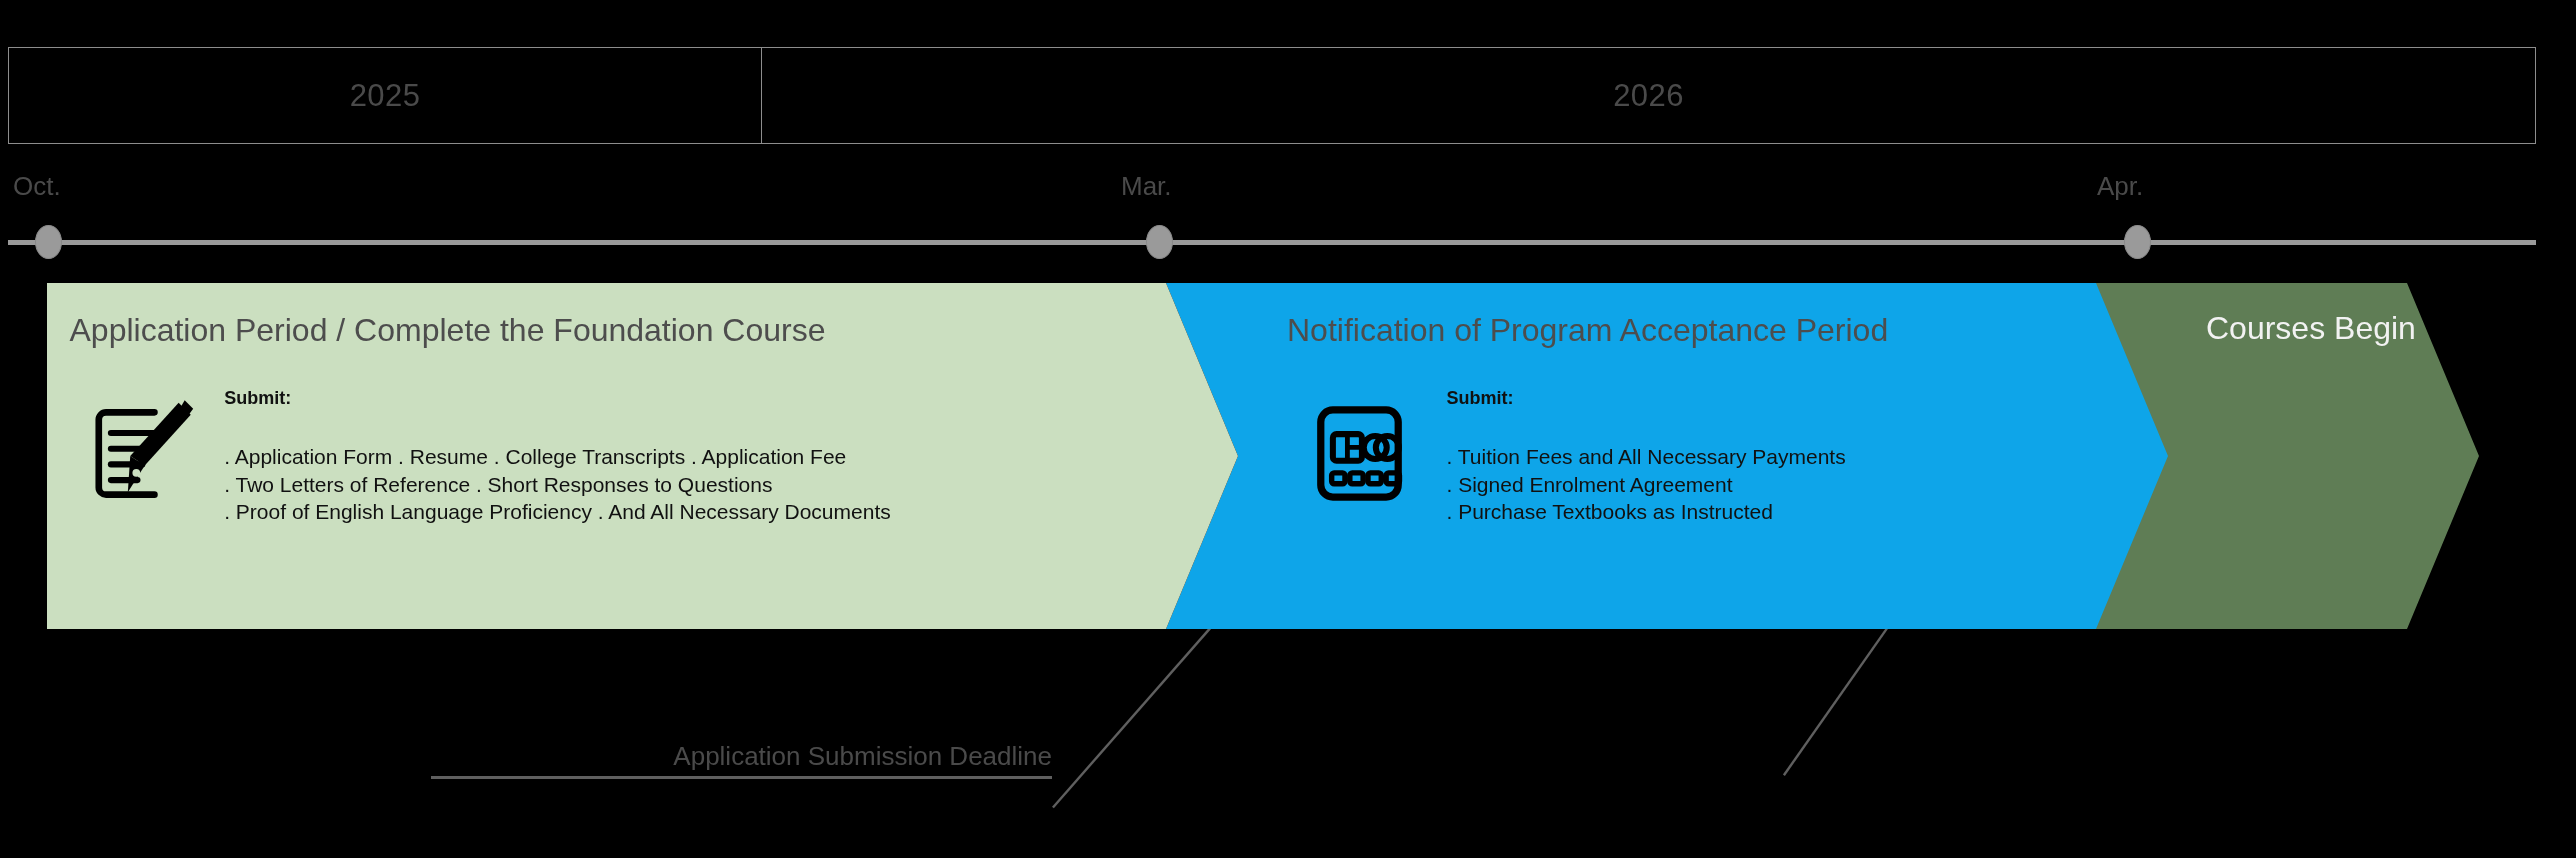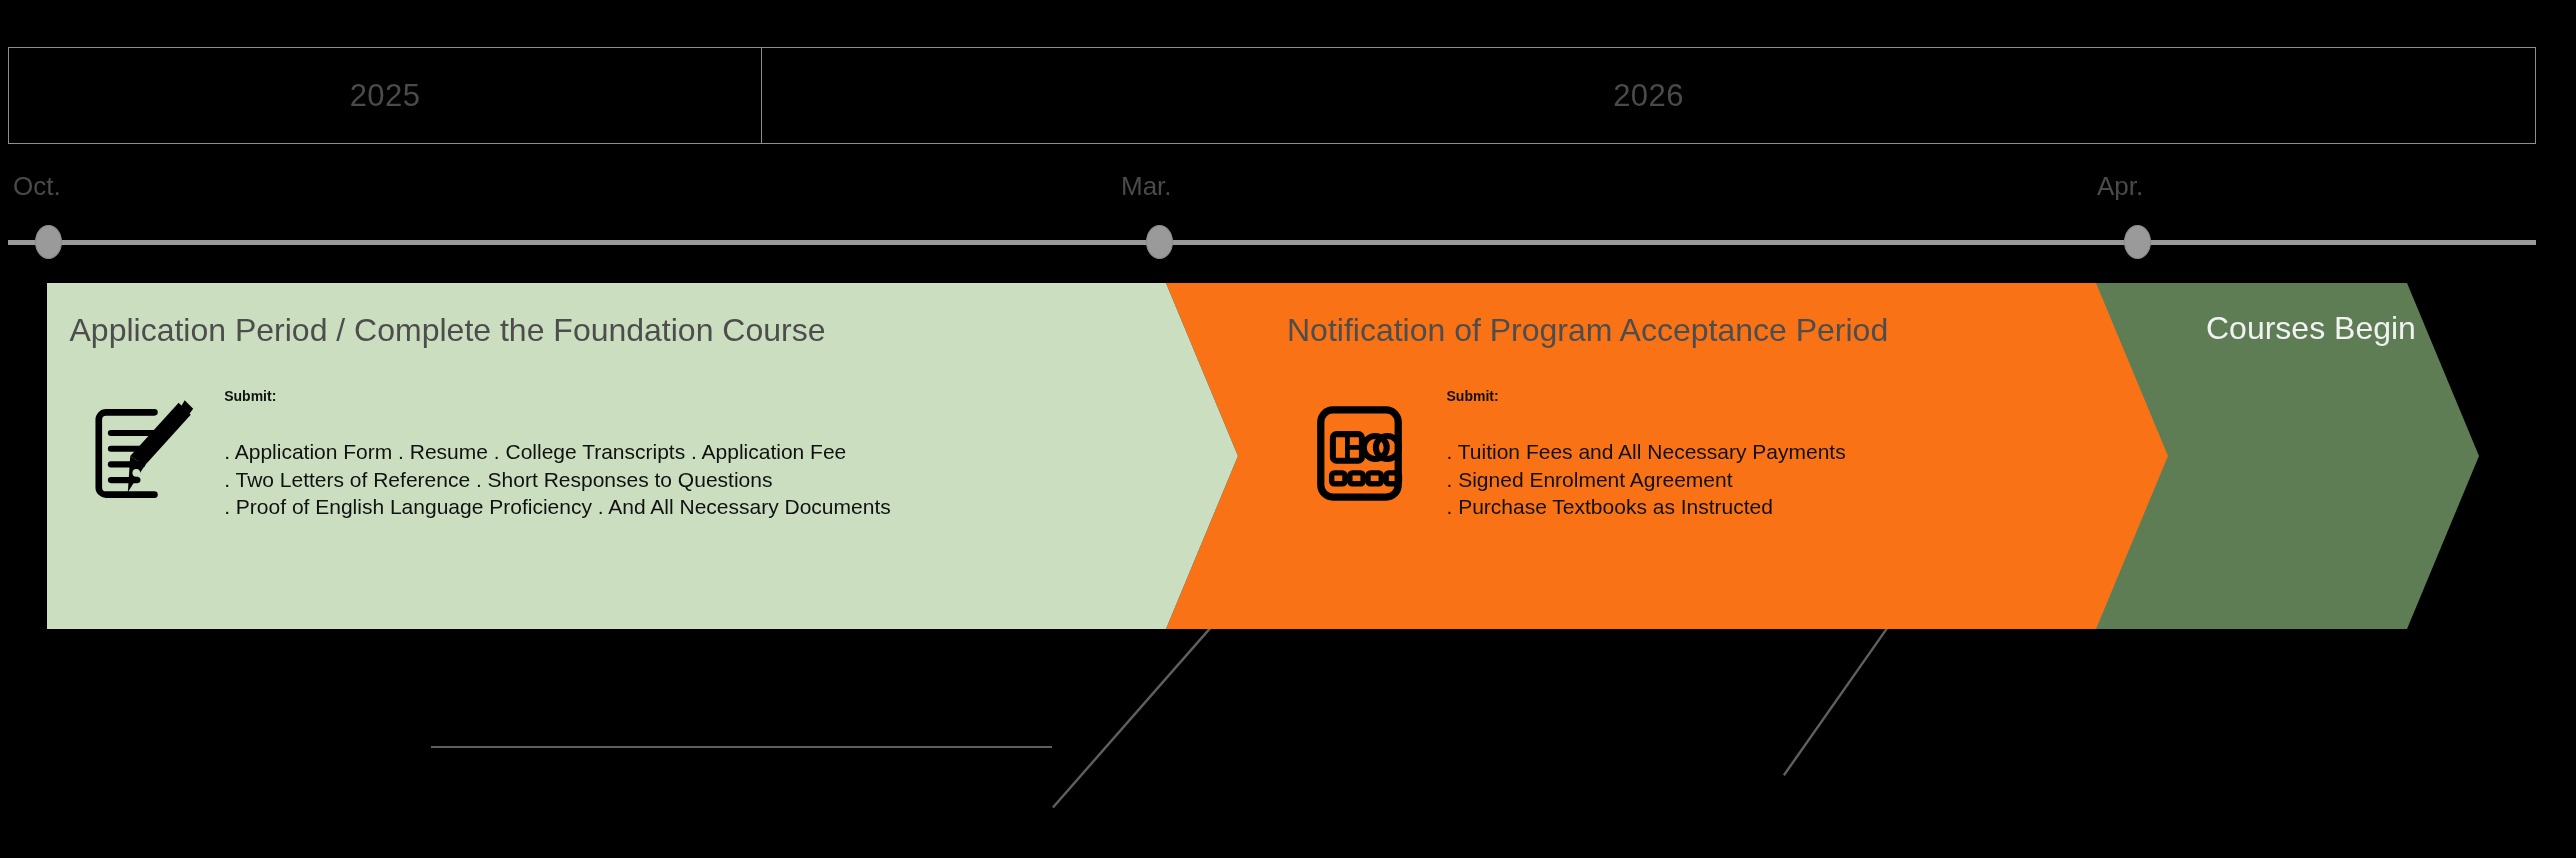--- a/index.html
+++ b/index.html
@@ -73,21 +73,21 @@
   .chev-1 {
     left: 47px;
     width: 1191px;
     background: #cbdfc0;
     clip-path: polygon(0 0, calc(100% - 72px) 0, 100% 50%, calc(100% - 72px) 100%, 0 100%);
     z-index: 3;
   }
   .chev-2 {
     left: 1166px;
     width: 1002px;
-    background: #f97316;
+    background: #0ea5e9;
     clip-path: polygon(0 0, calc(100% - 72px) 0, 100% 50%, calc(100% - 72px) 100%, 0 100%, 72px 50%);
     z-index: 2;
   }
   .chev-3 {
     left: 2093px;
     width: 386px;
     background: #5f7d55;
     clip-path: polygon(0 0, calc(100% - 72px) 0, 100% 50%, calc(100% - 72px) 100%, 0 100%, 72px 50%);
     z-index: 1;
   }
@@ -115,21 +115,21 @@
   .icon-wrap {
     width: 145px;
     flex: 0 0 145px;
     display: flex;
     align-items: flex-start;
     justify-content: center;
     padding-top: 4.8px;
   }
   .txt-wrap { padding-left: 14.5px; }
   .submit-label {
-    font-size: 14px;
+    font-size: 18px;
     font-weight: bold;
     color: #111;
     margin-bottom: 34px;
   }
   .bullet-line {
     font-size: 21px;
     color: #111;
     line-height: 1.32;
     white-space: nowrap;
   }
@@ -237,18 +237,19 @@
       </div>
     </div>
 
     <div class="chev chev-3">
       <div class="chev-title">Courses Begin</div>
     </div>
 
   </div>
 
   <div class="anno anno-1">
+    <div class="anno-text">Application  Submission Deadline</div>
     <div class="anno-rule"></div>
   </div>
 
 
 </div>
 
 
 </body></html>

